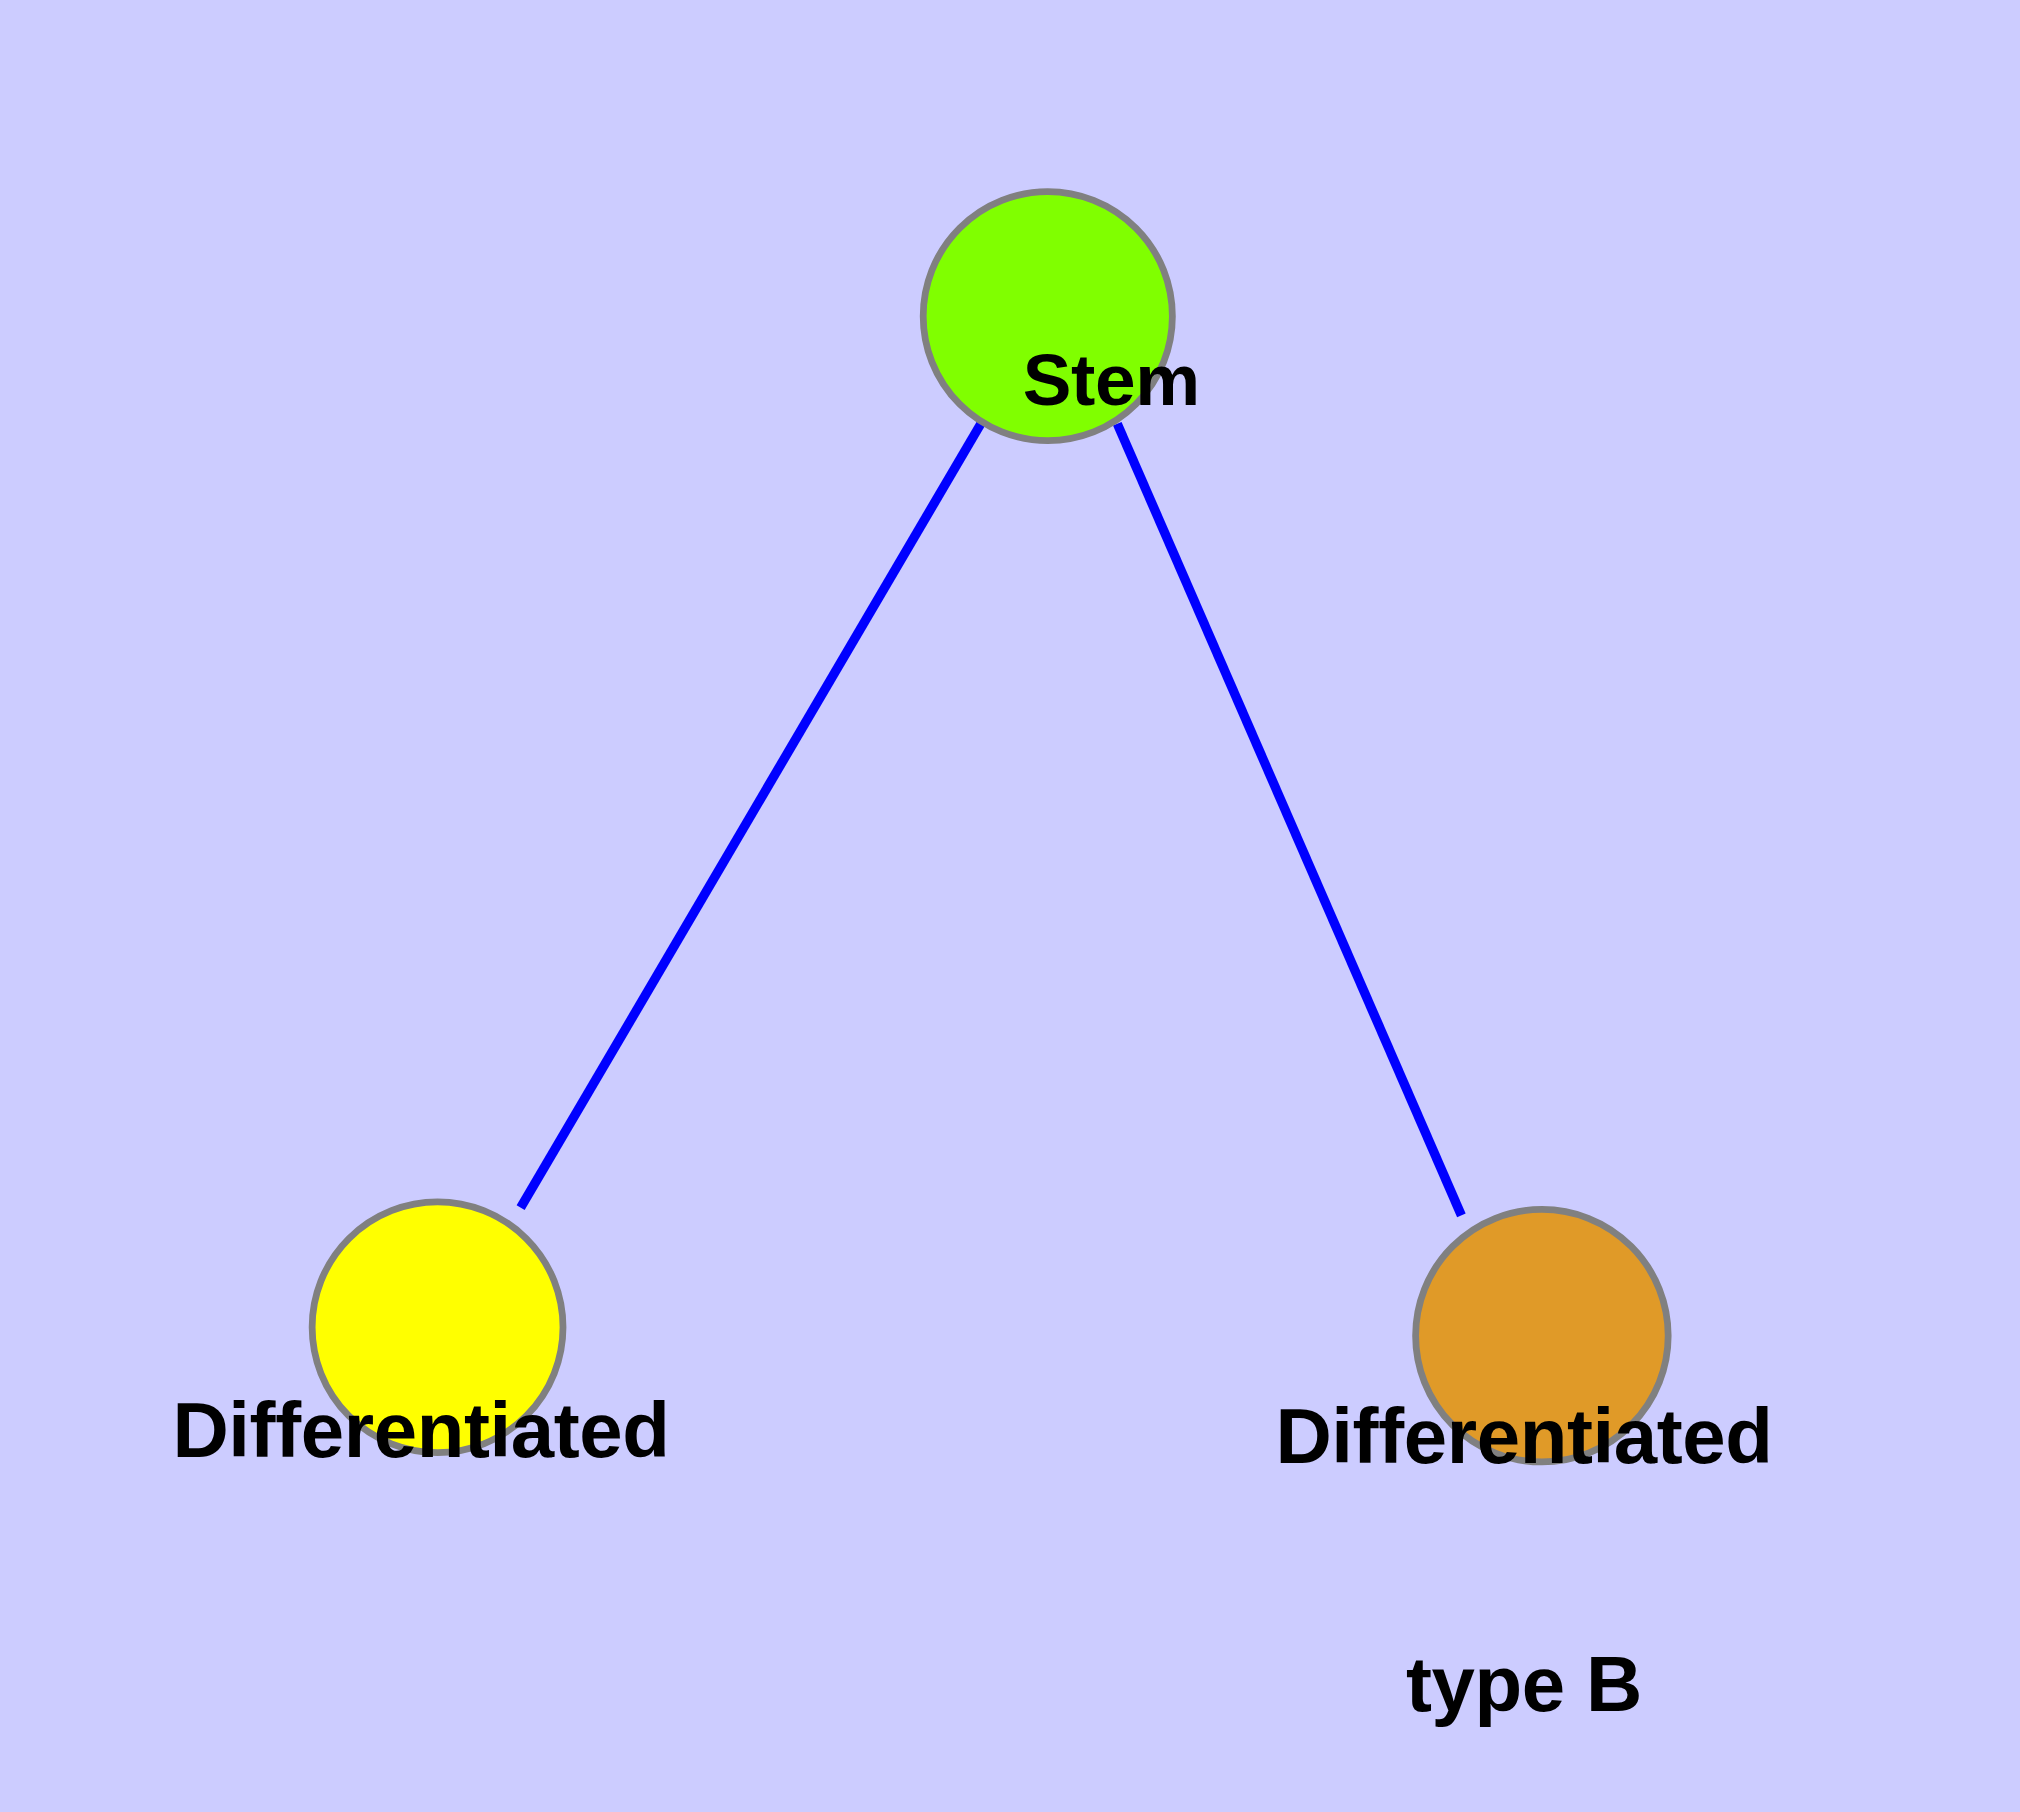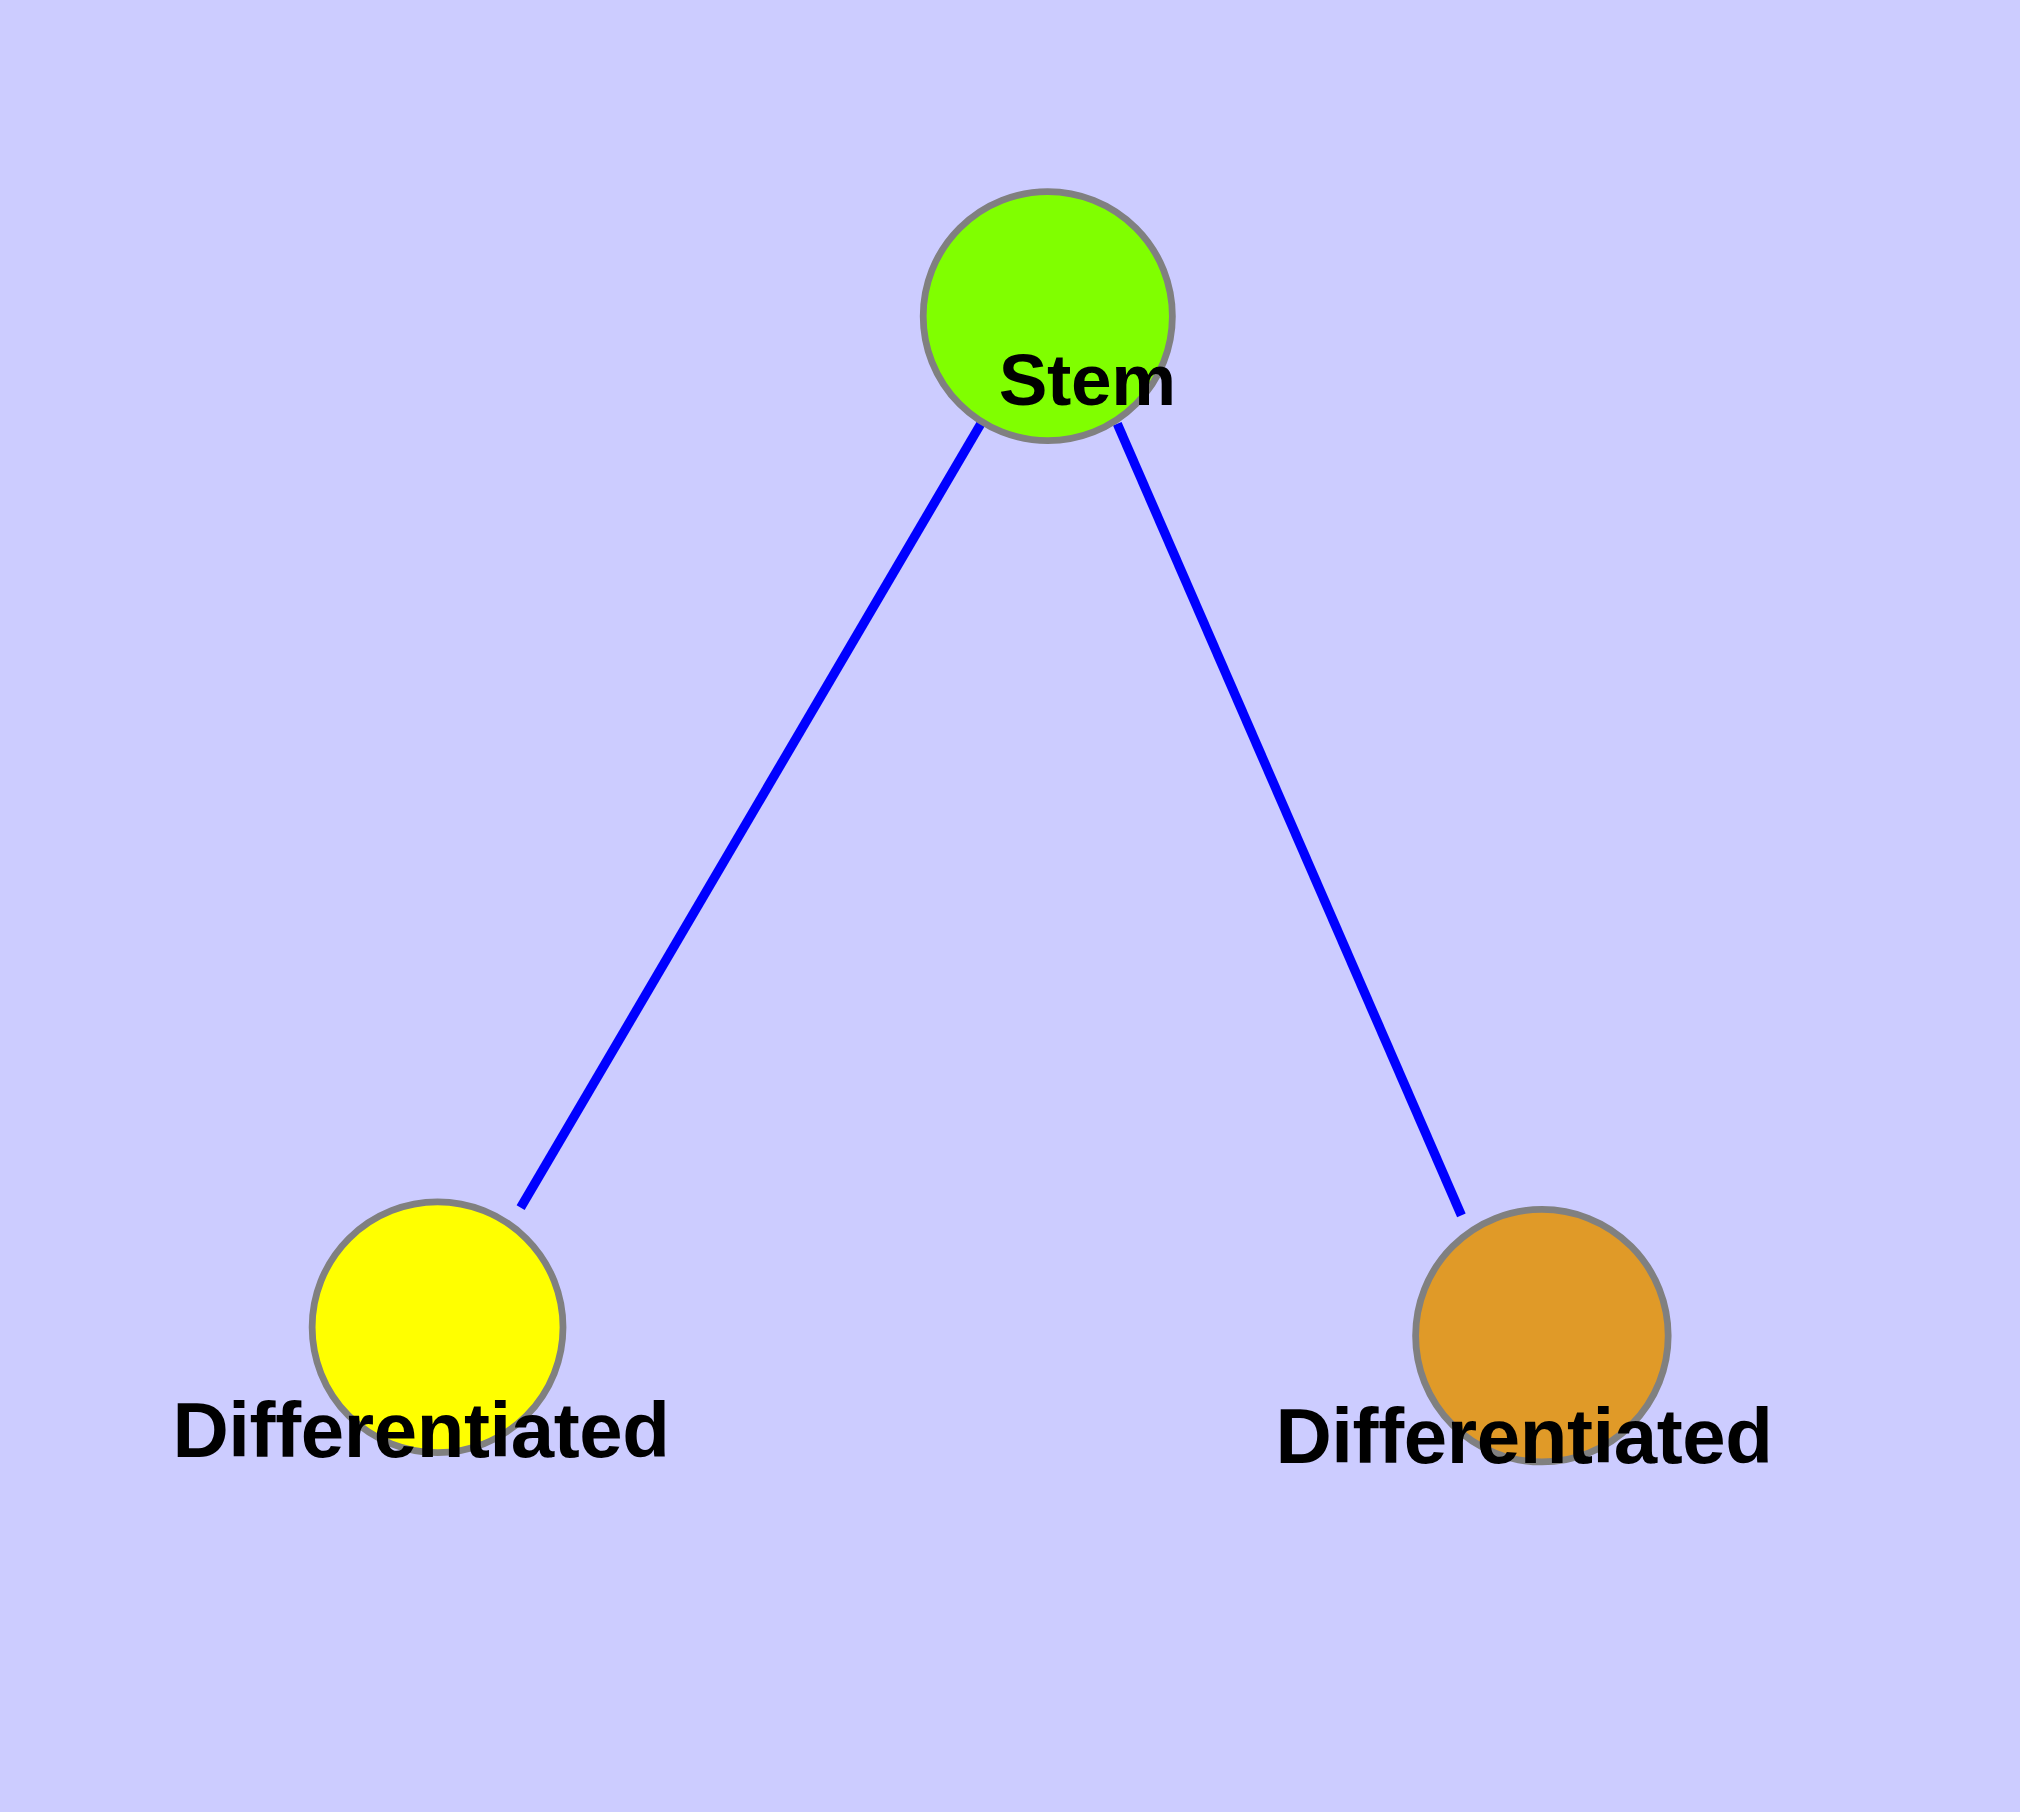--- a/index.html
+++ b/index.html
@@ -54,26 +54,27 @@
       <line x1="1318" y1="500" x2="1724" y2="1434" stroke="#0000ff" stroke-width="11" stroke-linecap="butt"></line>
     </g>
 
     <g>
       <circle cx="1236" cy="373" r="147" fill="#80ff00" stroke="#808080" stroke-width="8"></circle>
       <circle cx="516" cy="1566" r="148" fill="#ffff00" stroke="#808080" stroke-width="8"></circle>
       <circle cx="1819" cy="1576" r="149" fill="#e09a28" stroke="#808080" stroke-width="8"></circle>
     </g>
   </svg>
 
-  <div class="node-label label-stem" style="left:793px; top:264px; width:509px;">
+  <div class="node-label label-stem" style="left:817px; top:264px; width:509px;">
     <span>Stem</span>
   </div>
 
   <div class="node-label label-child" style="left:82px; top:1224px; width:678px;">
     <div>Differentiated</div>
   </div>
 
   <div class="node-label label-child" style="left:1185px; top:1230px; width:678px;">
     <div>Differentiated</div>
+    <div>type B</div>
   </div>
 
 </div>
 
 
 </body></html>

